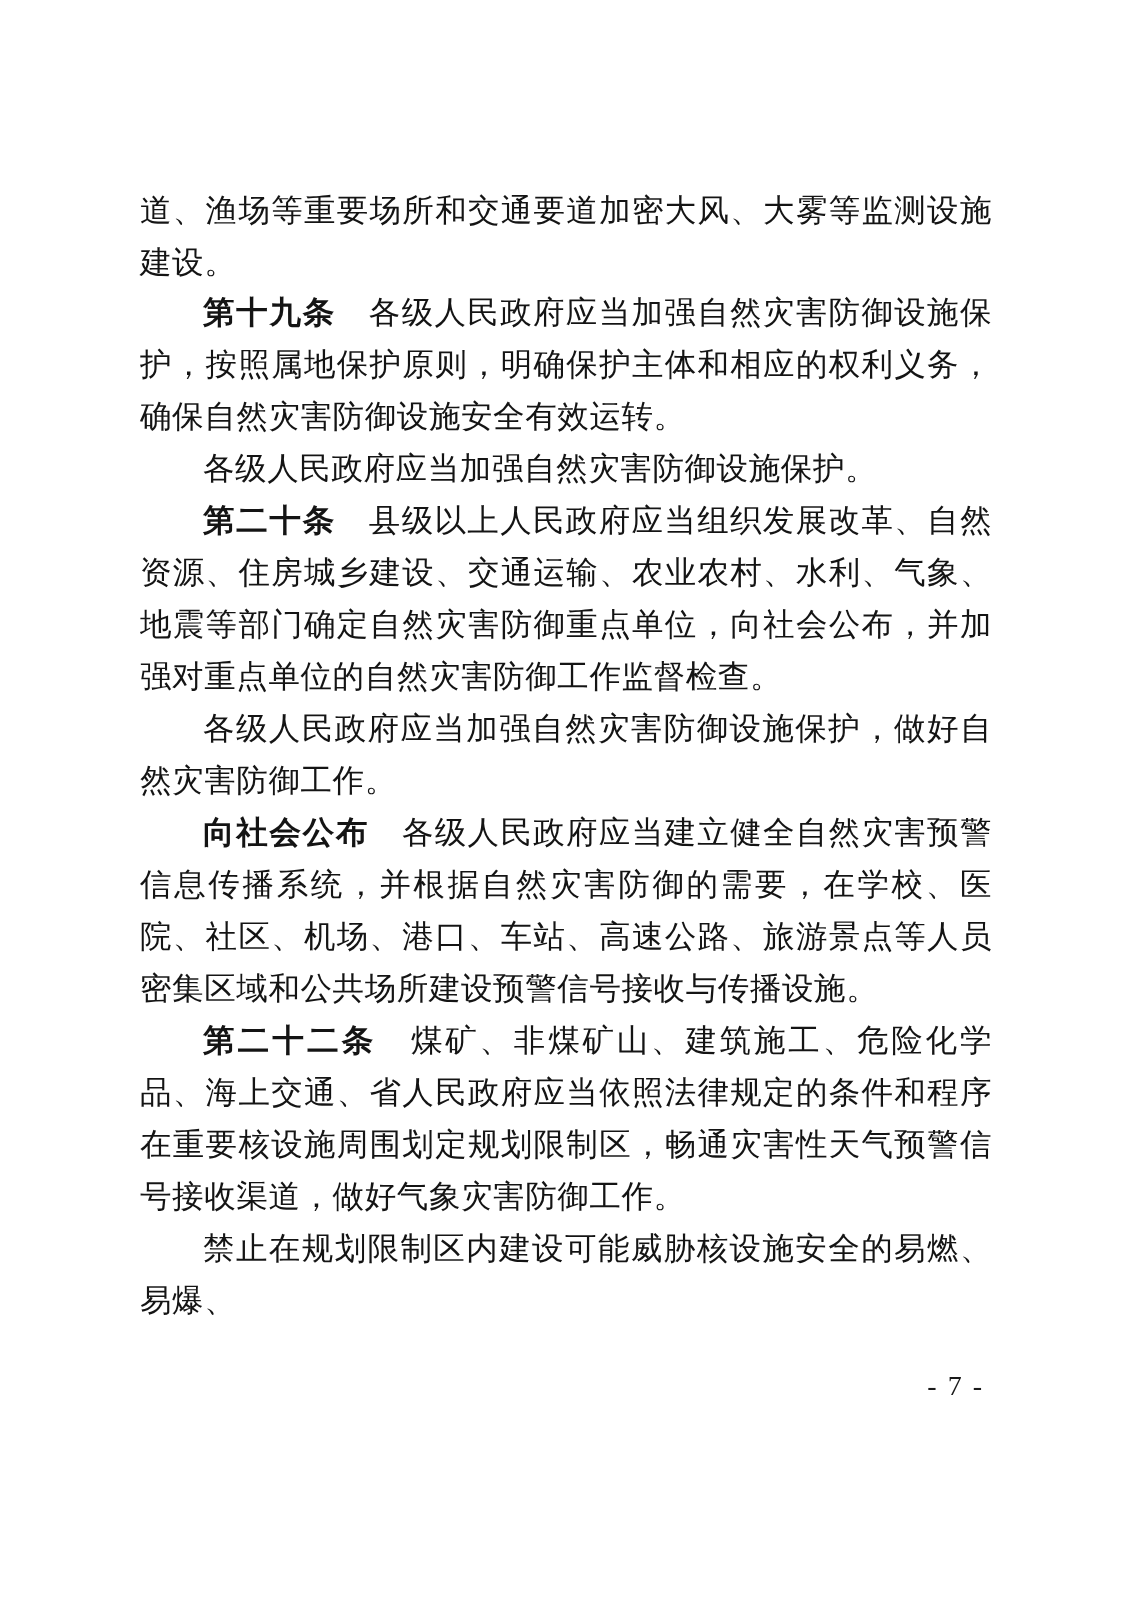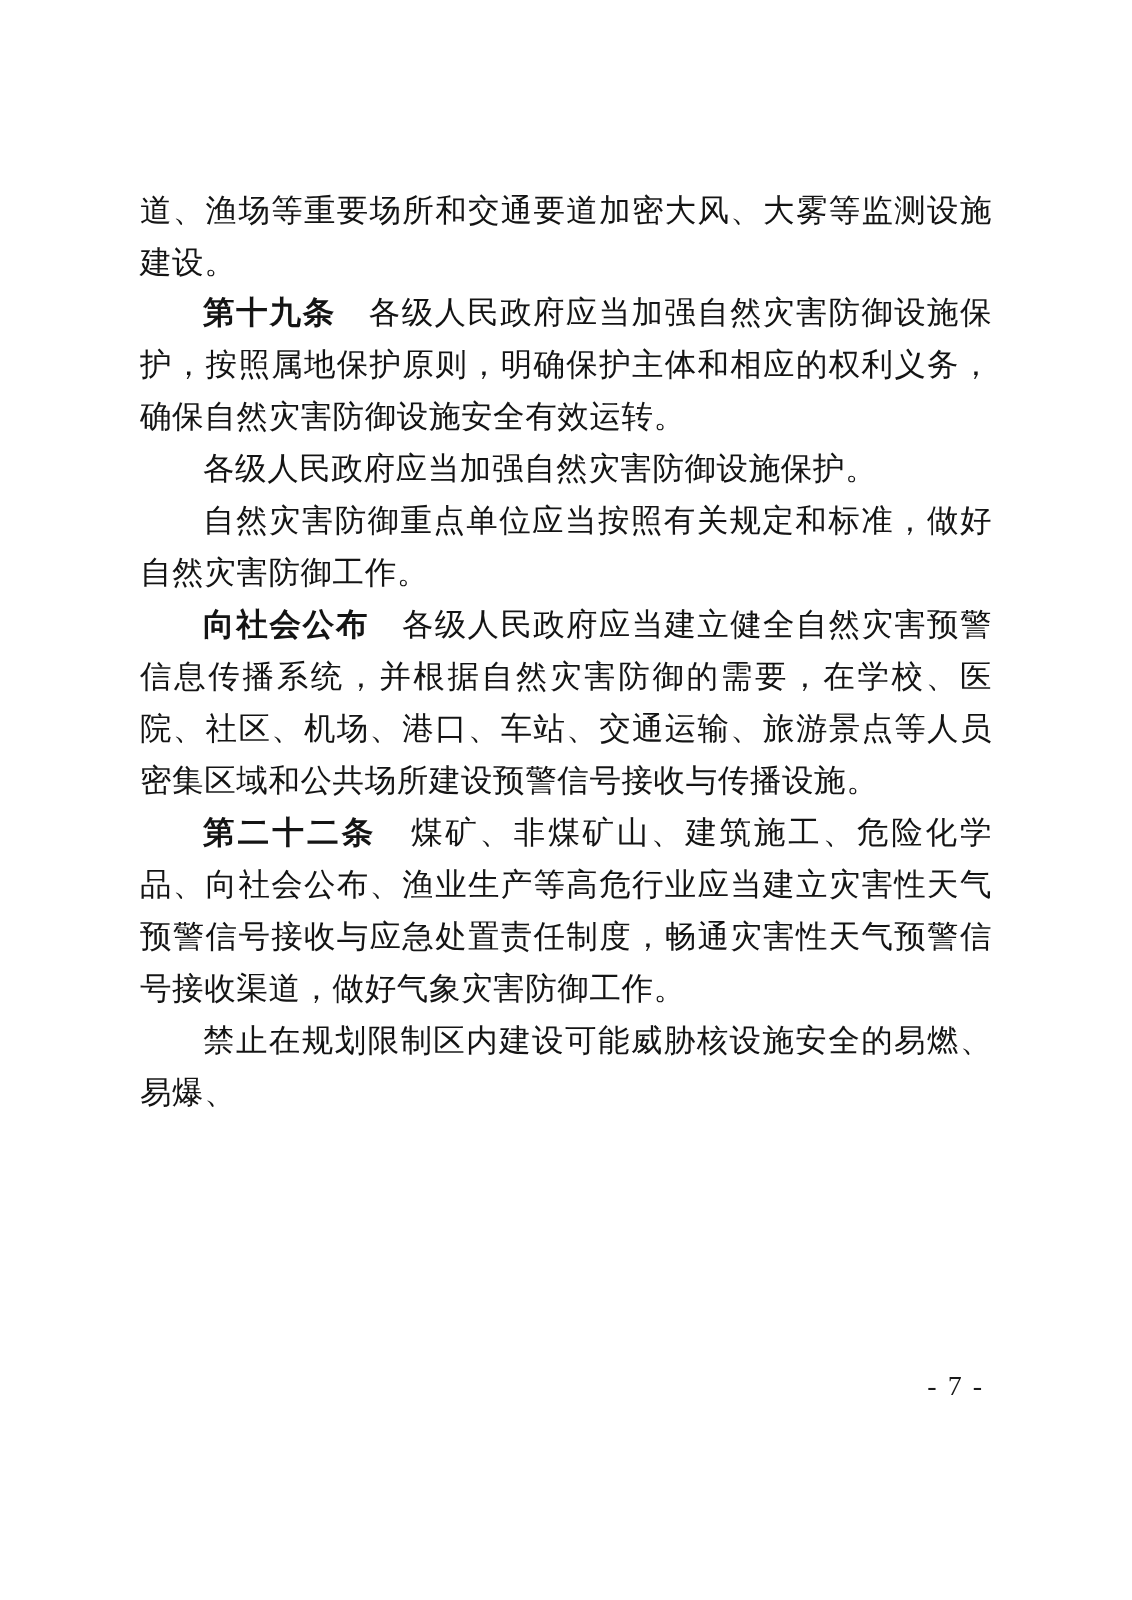--- a/index.html
+++ b/index.html
@@ -65,31 +65,34 @@
     </p>
 
     <p class="para indent">
       <span class="art">第十九条</span>　<span>各级人民政府应当加强自然灾害防御设施保护，按照属地保护原则，明确保护主体和相应的权利义务，确保自然灾害防御设施安全有效运转。</span>
     </p>
 
     <p class="para indent">
       <span>各级人民政府应当加强自然灾害防御设施保护。</span>
     </p>
 
-
     <p class="para indent">
-      <span>自然灾害防御重点单位应当按照有关规定和标准，做好自然灾害防御工作。</span>
+      <span class="art">第二十条</span>　<span>县级以上人民政府应当组织发展改革、自然资源、住房城乡建设、交通运输、农业农村、水利、气象、地震等部门确定自然灾害防御重点单位，向社会公布，并加强对重点单位的自然灾害防御工作监督检查。</span>
     </p>
 
     <p class="para indent">
-      <span class="art">向社会公布</span>　<span>各级人民政府应当建立健全自然灾害预警信息传播系统，并根据自然灾害防御的需要，在学校、医院、社区、机场、港口、车站、交通运输、旅游景点等人员密集区域和公共场所建设预警信号接收与传播设施。</span>
+      <span>各级人民政府应当加强自然灾害防御设施保护，做好自然灾害防御工作。</span>
     </p>
 
     <p class="para indent">
-      <span class="art">第二十二条</span>　<span>煤矿、非煤矿山、建筑施工、危险化学品、向社会公布、渔业生产等高危行业应当建立灾害性天气预警信号接收与应急处置责任制度，畅通灾害性天气预警信号接收渠道，做好气象灾害防御工作。</span>
+      <span class="art">向社会公布</span>　<span>各级人民政府应当建立健全自然灾害预警信息传播系统，并根据自然灾害防御的需要，在学校、医院、社区、机场、港口、车站、高速公路、旅游景点等人员密集区域和公共场所建设预警信号接收与传播设施。</span>
+    </p>
+
+    <p class="para indent">
+      <span class="art">第二十二条</span>　<span>煤矿、非煤矿山、建筑施工、危险化学品、海上交通、省人民政府应当依照法律规定的条件和程序在重要核设施周围划定规划限制区，畅通灾害性天气预警信号接收渠道，做好气象灾害防御工作。</span>
     </p>
 
 
     <p class="para indent">
       <span>禁止在规划限制区内建设可能威胁核设施安全的易燃、易爆、</span>
     </p>
 
   </div>
 
   <div class="footer">- 7 -</div>

